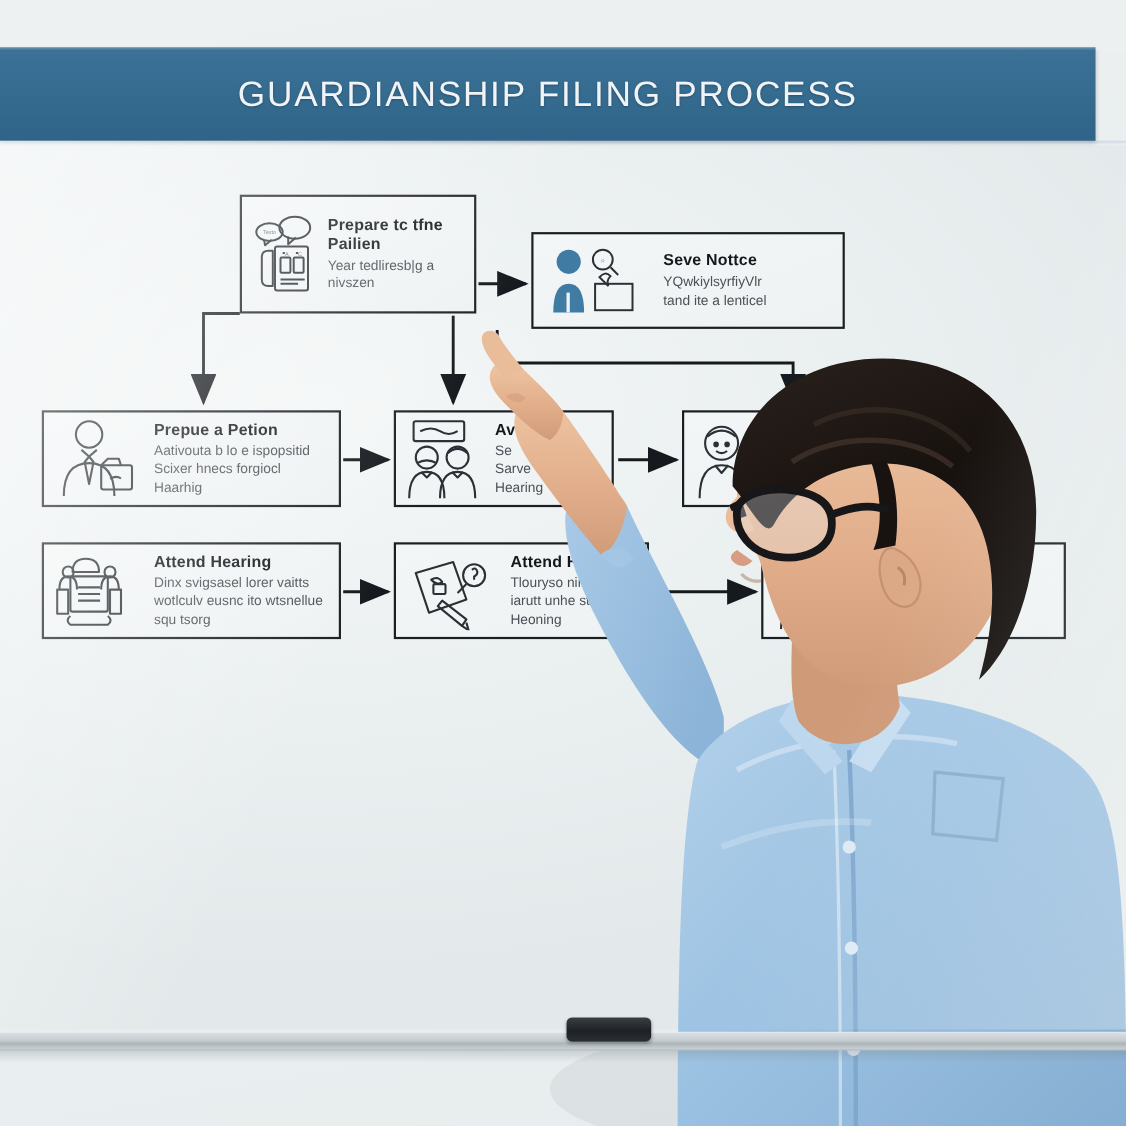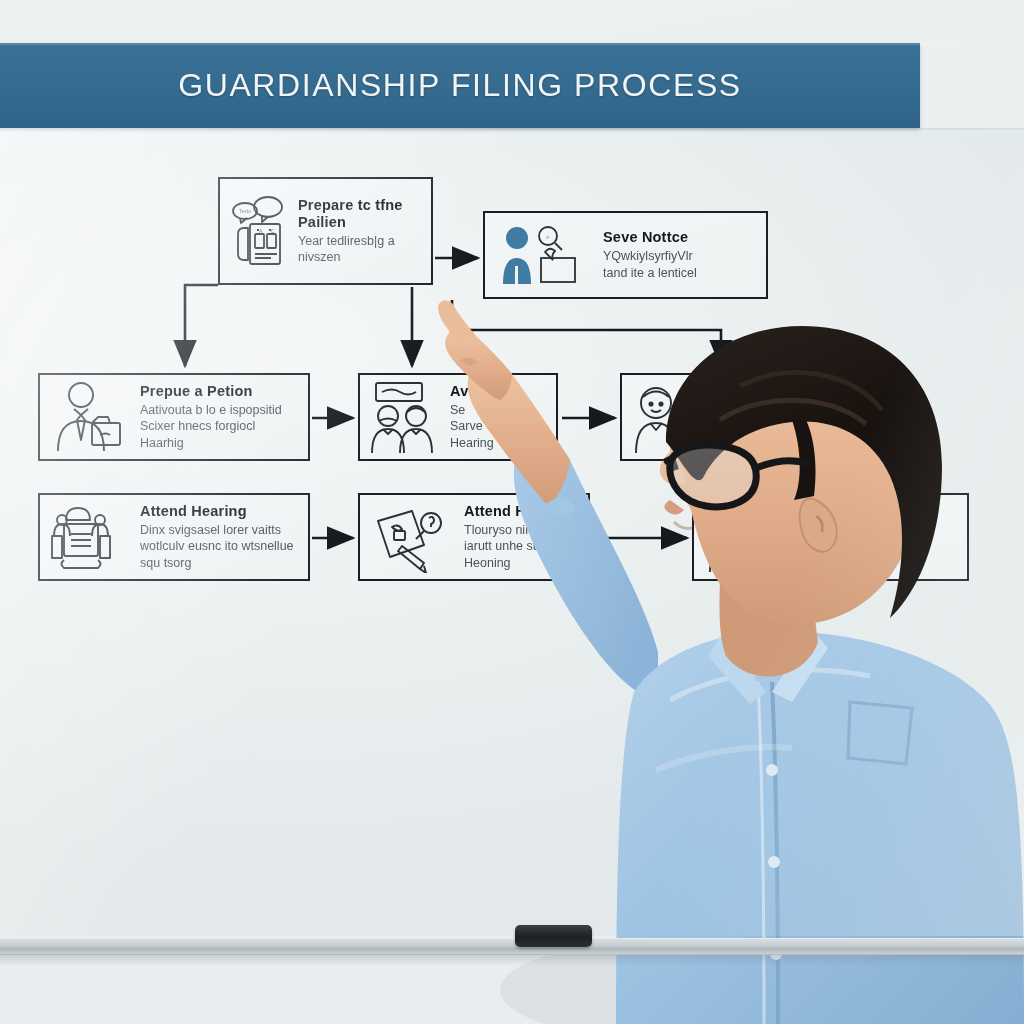--- a/index.html
+++ b/index.html
@@ -43,21 +43,21 @@
     background:linear-gradient(180deg,rgba(120,130,136,.30),rgba(120,130,136,0));
   }
   .eraser{
     position:absolute;left:515px;top:925px;width:77px;height:22px;border-radius:5px;
     background:linear-gradient(180deg,#3a3f44 0%,#1d2125 55%,#2a2f34 100%);
     box-shadow:0 2px 3px rgba(0,0,0,.28);
   }
 
   
   .banner{
-    position:absolute;left:0;top:43px;width:920px;height:85px;
+    position:absolute;left:0;top:43px;width:996px;height:85px;
     background:linear-gradient(180deg,#3d7197 0%,#356c90 45%,#2f6488 100%);
     box-shadow:0 2px 4px rgba(0,0,0,.18);
     display:flex;align-items:center;justify-content:center;
   }
   .banner-text{
     color:#f0f4f7;font-size:32px;letter-spacing:1.6px;
     font-family:"Liberation Sans",sans-serif;font-weight:400;
     text-shadow:0 1px 2px rgba(0,0,0,.25);
   }
   .banner-edge{

